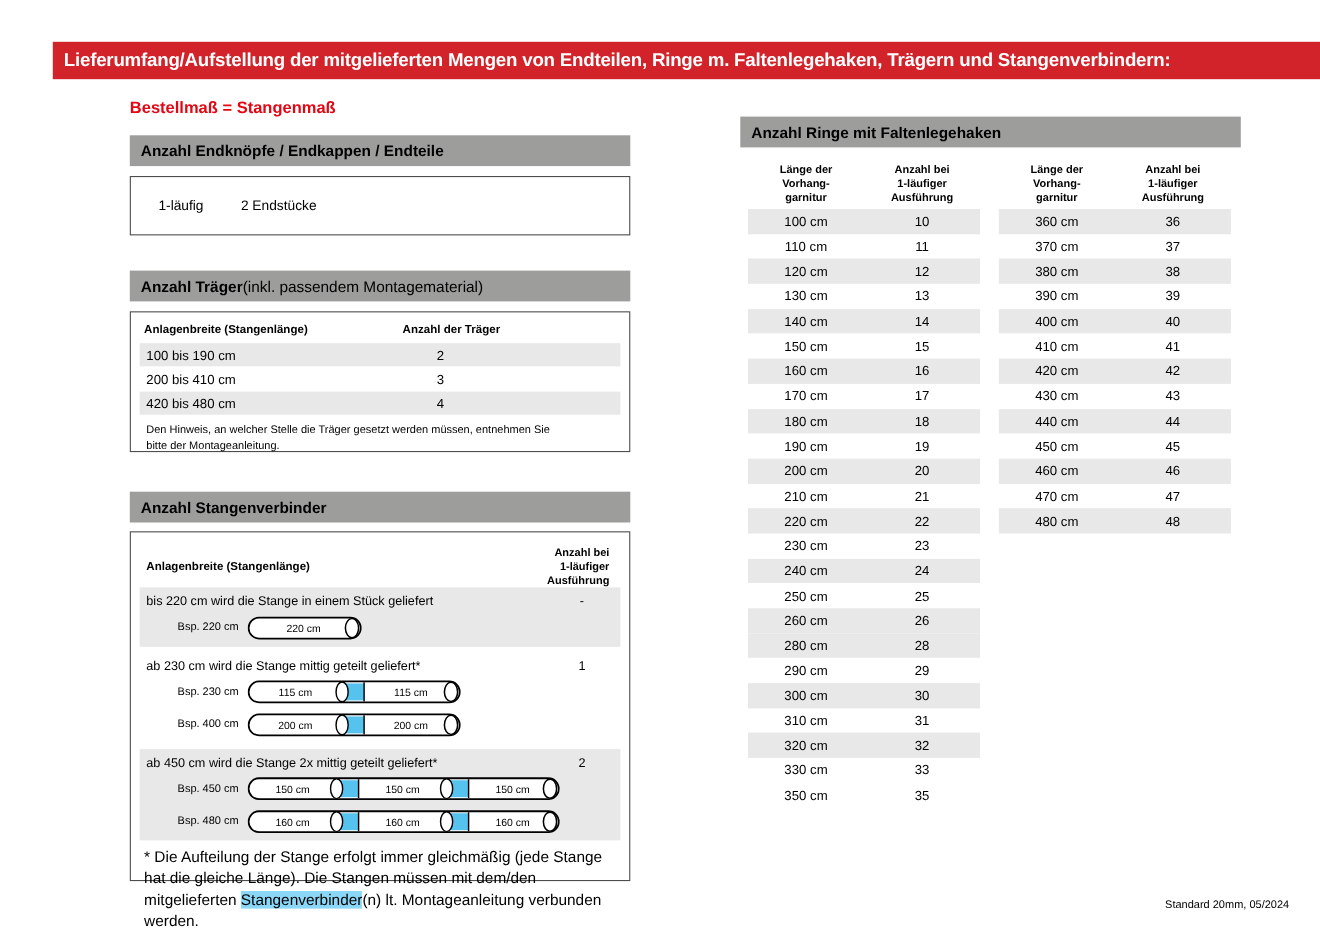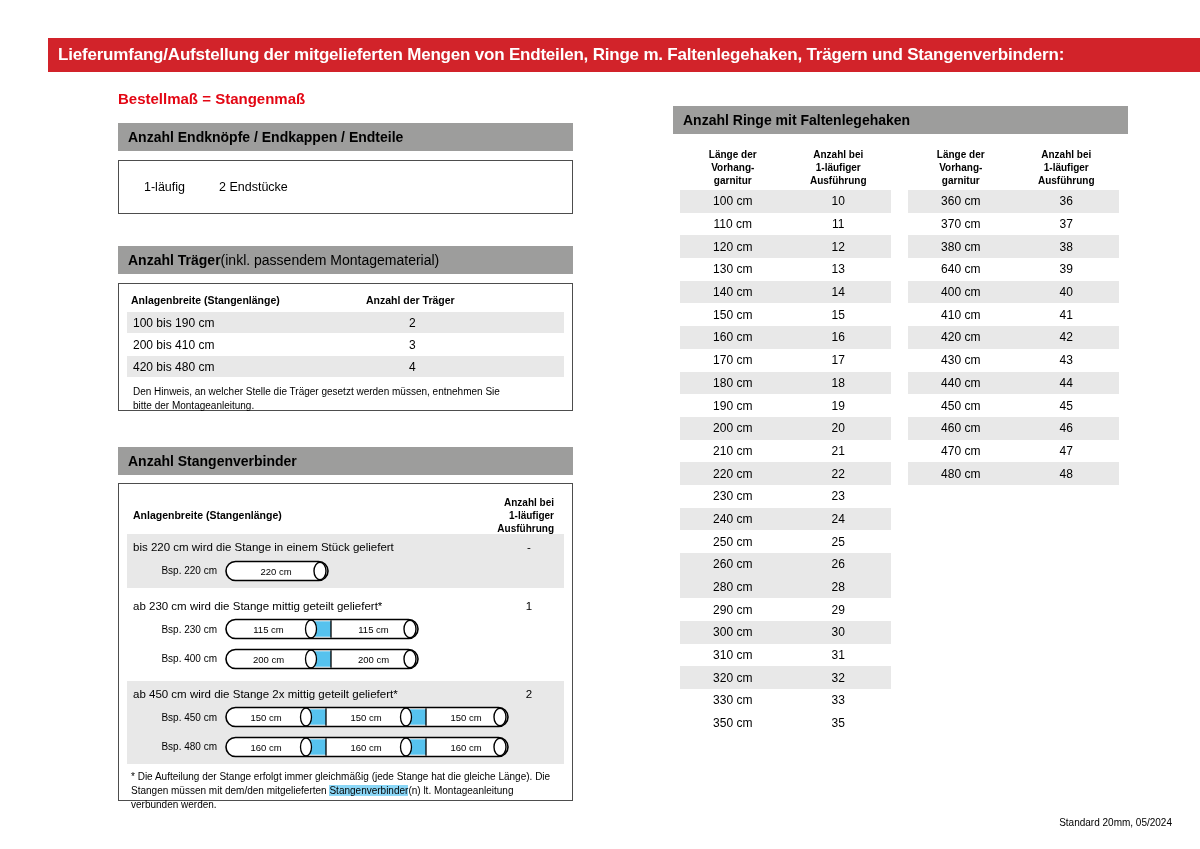--- a/index.html
+++ b/index.html
@@ -29,38 +29,38 @@
   .bar-ringe    { left:673px; top:106px; width:455px; }
 
   .box { position:absolute; border:1px solid #4d4d4d; background:#fff; }
   .box-endteile { left:118px; top:160px; width:455px; height:54px;
     display:flex; align-items:center; padding-left:25px; font-size:12.5px; }
   .et-variant { width:75px; }
 
   .box-traeger { left:118px; top:283px; width:455px; height:128px; }
   .tr-header { display:flex; padding:10px 0 5px 12px; font-size:10.5px; font-weight:bold; }
   .tr-h1 { width:235px; }
-  .tr-row { display:flex; align-items:center; height:21px; margin:1px 8px; font-size:12px;gap:12px; }
+  .tr-row { display:flex; align-items:center; height:21px; margin:1px 8px; font-size:12px; }
   .tr-row.alt { background:var(--row-gray,#e8e8e8); }
   .tr-c1 { width:235px; padding-left:6px; }
   .tr-c2 { padding-left:35px; }
   .tr-note { font-size:10px; line-height:1.35; padding:7px 0 0 14px; width:390px; }
 
   .box-verbinder { left:118px; top:483px; width:455px; height:318px; }
   .vb-header { display:flex; justify-content:space-between; height:50px; padding:12px 18px 0 14px; }
   .vb-h1 { font-size:10.5px; font-weight:bold; align-self:center; }
   .vb-h2 { font-size:10px; font-weight:bold; text-align:right; white-space:pre-line; line-height:1.3; }
   .vb-section { margin:0 8px 5px 8px; padding:4px 0 2px 0; }
   .vb-section.shaded { background:var(--row-gray,#ececec); }
   .vb-textrow { position:relative; height:18px; font-size:11.5px; padding-left:6px; display:flex; align-items:center; }
   .vb-count { position:absolute; left:385px; width:34px; text-align:center; }
   .vb-rodrow { display:flex; align-items:center; height:29.5px; }
   .vb-bsp { width:98px; text-align:right; padding-right:8px; font-size:10px; font-weight:normal; }
   .vb-rod { display:flex; align-items:center; }
-  .vb-footnote { font-size:10px; line-height:1.4; margin:6px 12px 0 12px; width:432px; }
+  .vb-footnote { font-size:14px; line-height:1.4; margin:6px 12px 0 12px; width:432px; }
   .hl { background:var(--highlight-blue,#8bd7f7); }
 
   .rings-table { position:absolute; width:211px; top:143px; }
   .rings-left  { left:680px; }
   .rings-right { left:908px; }
   .rt-header { display:grid; grid-template-columns:1fr 1fr; text-align:center;
     font-size:10px; font-weight:bold; line-height:1.32; white-space:pre-line;
     padding-top:5px; height:47px; }
   .rt-row { display:grid; grid-template-columns:1fr 1fr; height:22.7px;
     align-items:center; text-align:center; font-size:12px; }
@@ -345,21 +345,21 @@
         </div>
         <div class="rt-row">
           <span>370 cm</span>
           <span>37</span>
         </div>
         <div class="rt-row alt">
           <span>380 cm</span>
           <span>38</span>
         </div>
         <div class="rt-row">
-          <span>640 cm</span>
+          <span>390 cm</span>
           <span>39</span>
         </div>
         <div class="rt-row alt">
           <span>400 cm</span>
           <span>40</span>
         </div>
         <div class="rt-row">
           <span>410 cm</span>
           <span>41</span>
         </div>

